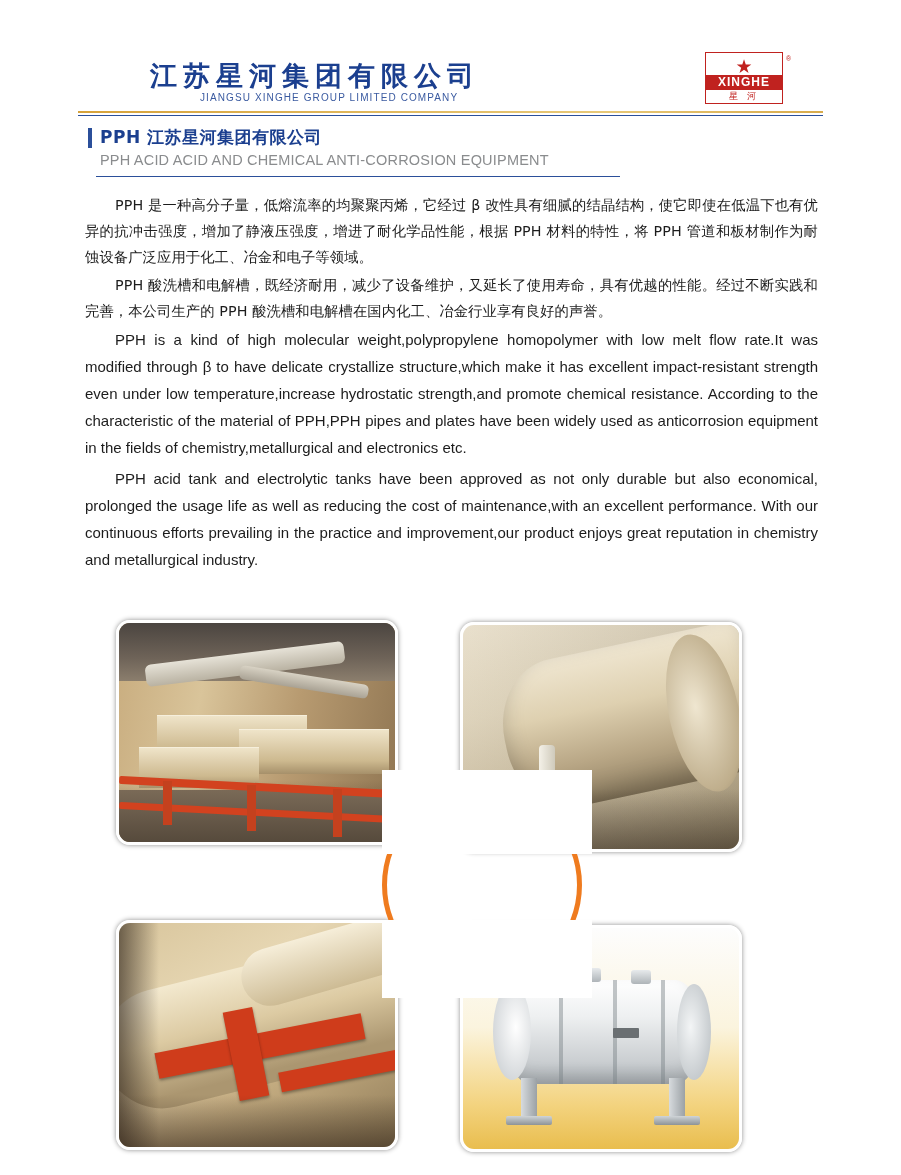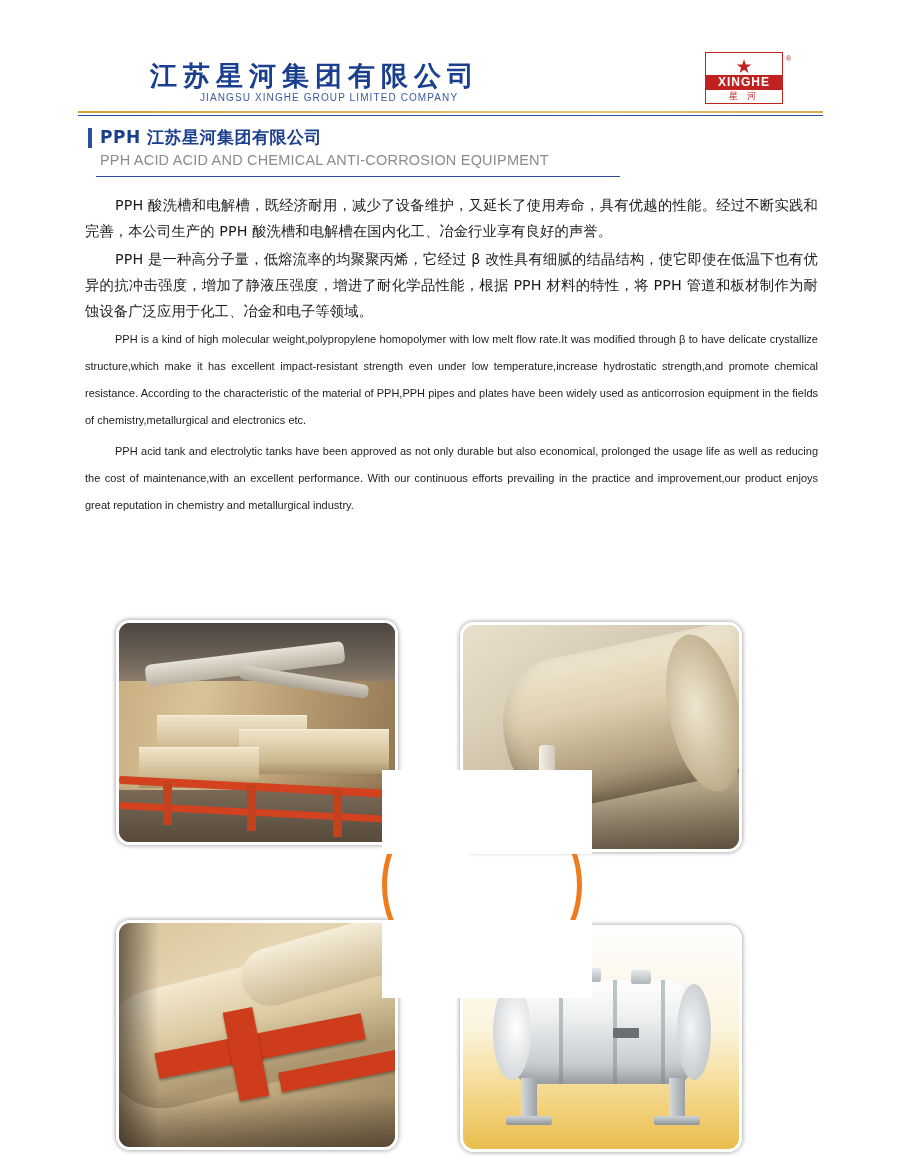--- a/index.html
+++ b/index.html
@@ -177,21 +177,21 @@
     text-indent: 30px;
   }
   .para.cn {
     font-family: "DejaVu Sans", sans-serif;
     font-size: 14.3px;
     line-height: 26px;
     letter-spacing: 0.1px;
   }
   .para.en {
     font-family: "Liberation Sans", sans-serif;
-    font-size: 11px;
+    font-size: 15px;
     line-height: 27px;
   }
   .para.en.second {
     margin-top: 4px;
   }
 
   
   .collage {
     position: absolute;
     left: 110px;
@@ -412,22 +412,22 @@
   </div>
 
   <div class="title-wrap">
     <div class="title-bar"></div>
     <div class="title-cn">PPH 江苏星河集团有限公司</div>
     <div class="title-en">PPH ACID ACID AND CHEMICAL ANTI-CORROSION EQUIPMENT</div>
     <div class="title-underline"></div>
   </div>
 
   <div class="body-text">
+    <p class="para cn">PPH 是一种高分子量，低熔流率的均聚聚丙烯，它经过 β 改性具有细腻的结晶结构，使它即使在低温下也有优异的抗冲击强度，增加了静液压强度，增进了耐化学品性能，根据 PPH 材料的特性，将 PPH 管道和板材制作为耐蚀设备广泛应用于化工、冶金和电子等领域。</p>
     <p class="para cn">PPH 酸洗槽和电解槽，既经济耐用，减少了设备维护，又延长了使用寿命，具有优越的性能。经过不断实践和完善，本公司生产的 PPH 酸洗槽和电解槽在国内化工、冶金行业享有良好的声誉。</p>
-    <p class="para cn">PPH 是一种高分子量，低熔流率的均聚聚丙烯，它经过 β 改性具有细腻的结晶结构，使它即使在低温下也有优异的抗冲击强度，增加了静液压强度，增进了耐化学品性能，根据 PPH 材料的特性，将 PPH 管道和板材制作为耐蚀设备广泛应用于化工、冶金和电子等领域。</p>
     <p class="para en">PPH is a kind of high molecular weight,polypropylene homopolymer with low melt flow rate.It was modified through β to have delicate crystallize structure,which make it has excellent impact-resistant strength even under low temperature,increase hydrostatic strength,and promote chemical resistance. According to the characteristic of the material of PPH,PPH pipes and plates have been widely used as anticorrosion equipment in the fields of chemistry,metallurgical and electronics etc.</p>
     <p class="para en second">PPH acid tank and electrolytic tanks have been approved as not only durable but also economical, prolonged the usage life as well as reducing the cost of maintenance,with an excellent performance. With our continuous efforts prevailing in the practice and improvement,our product enjoys great reputation in chemistry and metallurgical industry.</p>
   </div>
 
   <div class="collage">
 
     <div class="ring"></div>
     <div class="ring-mask-a"></div>
     <div class="ring-mask-b"></div>
 

